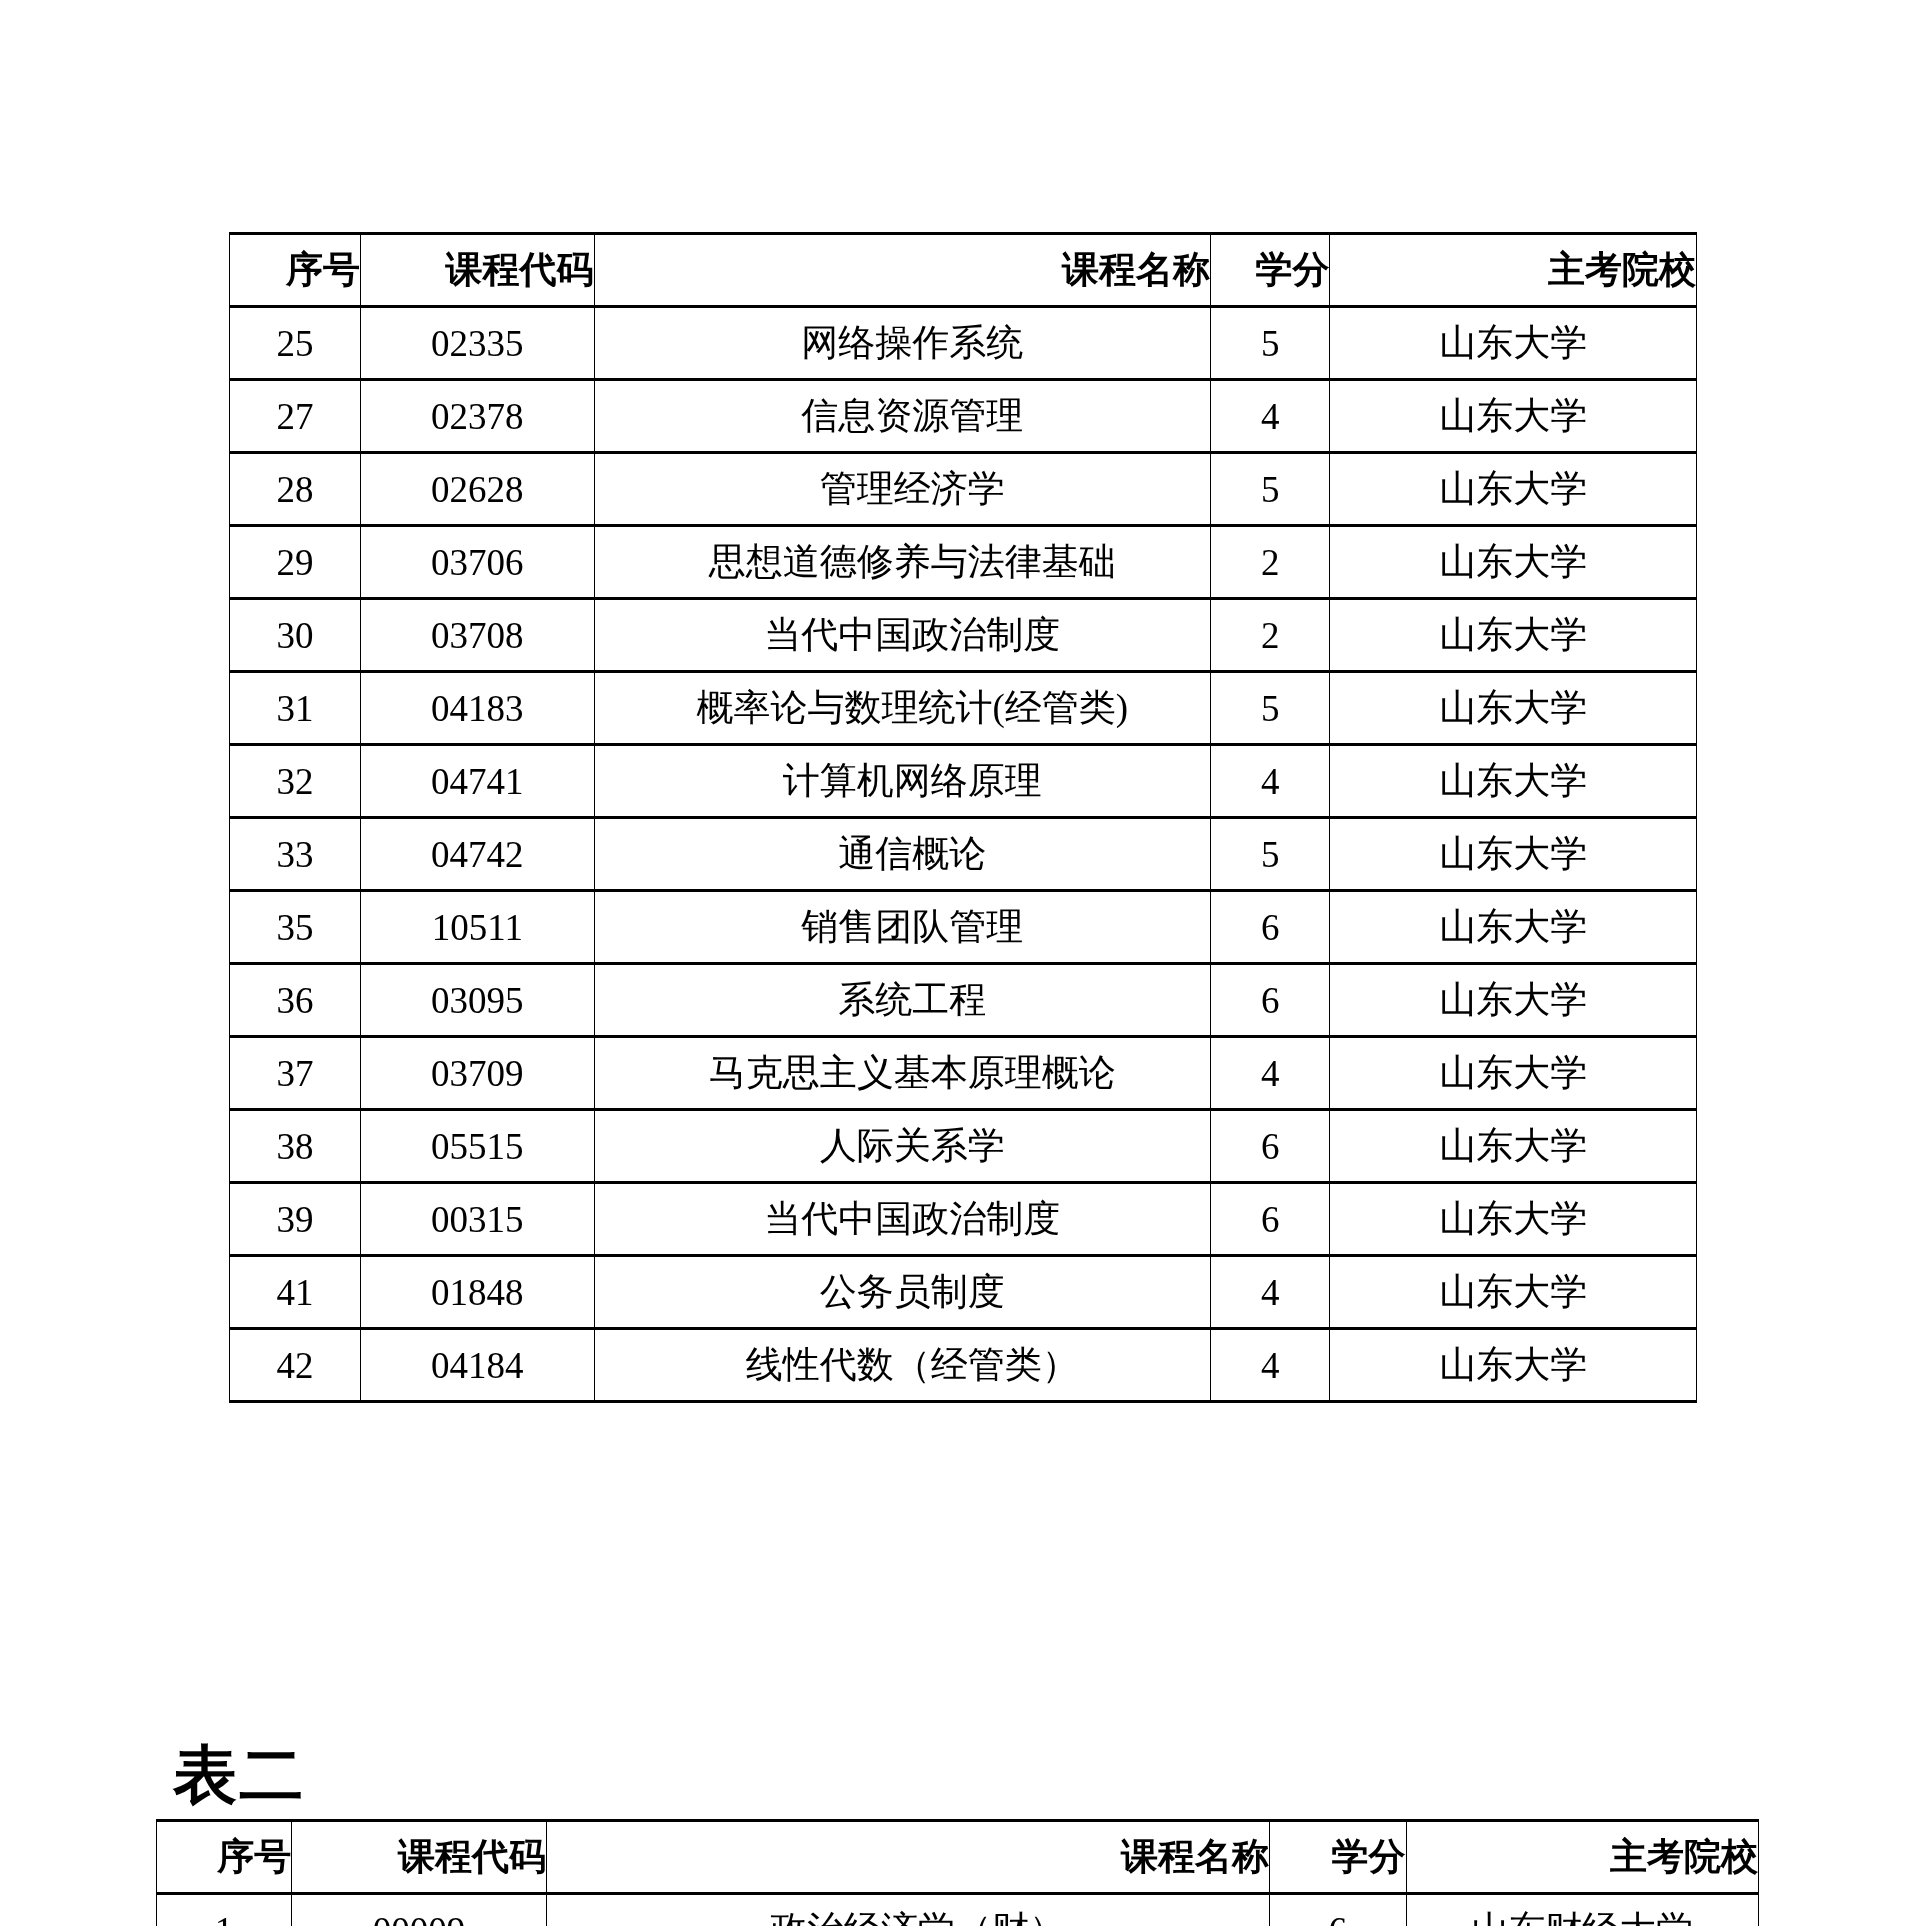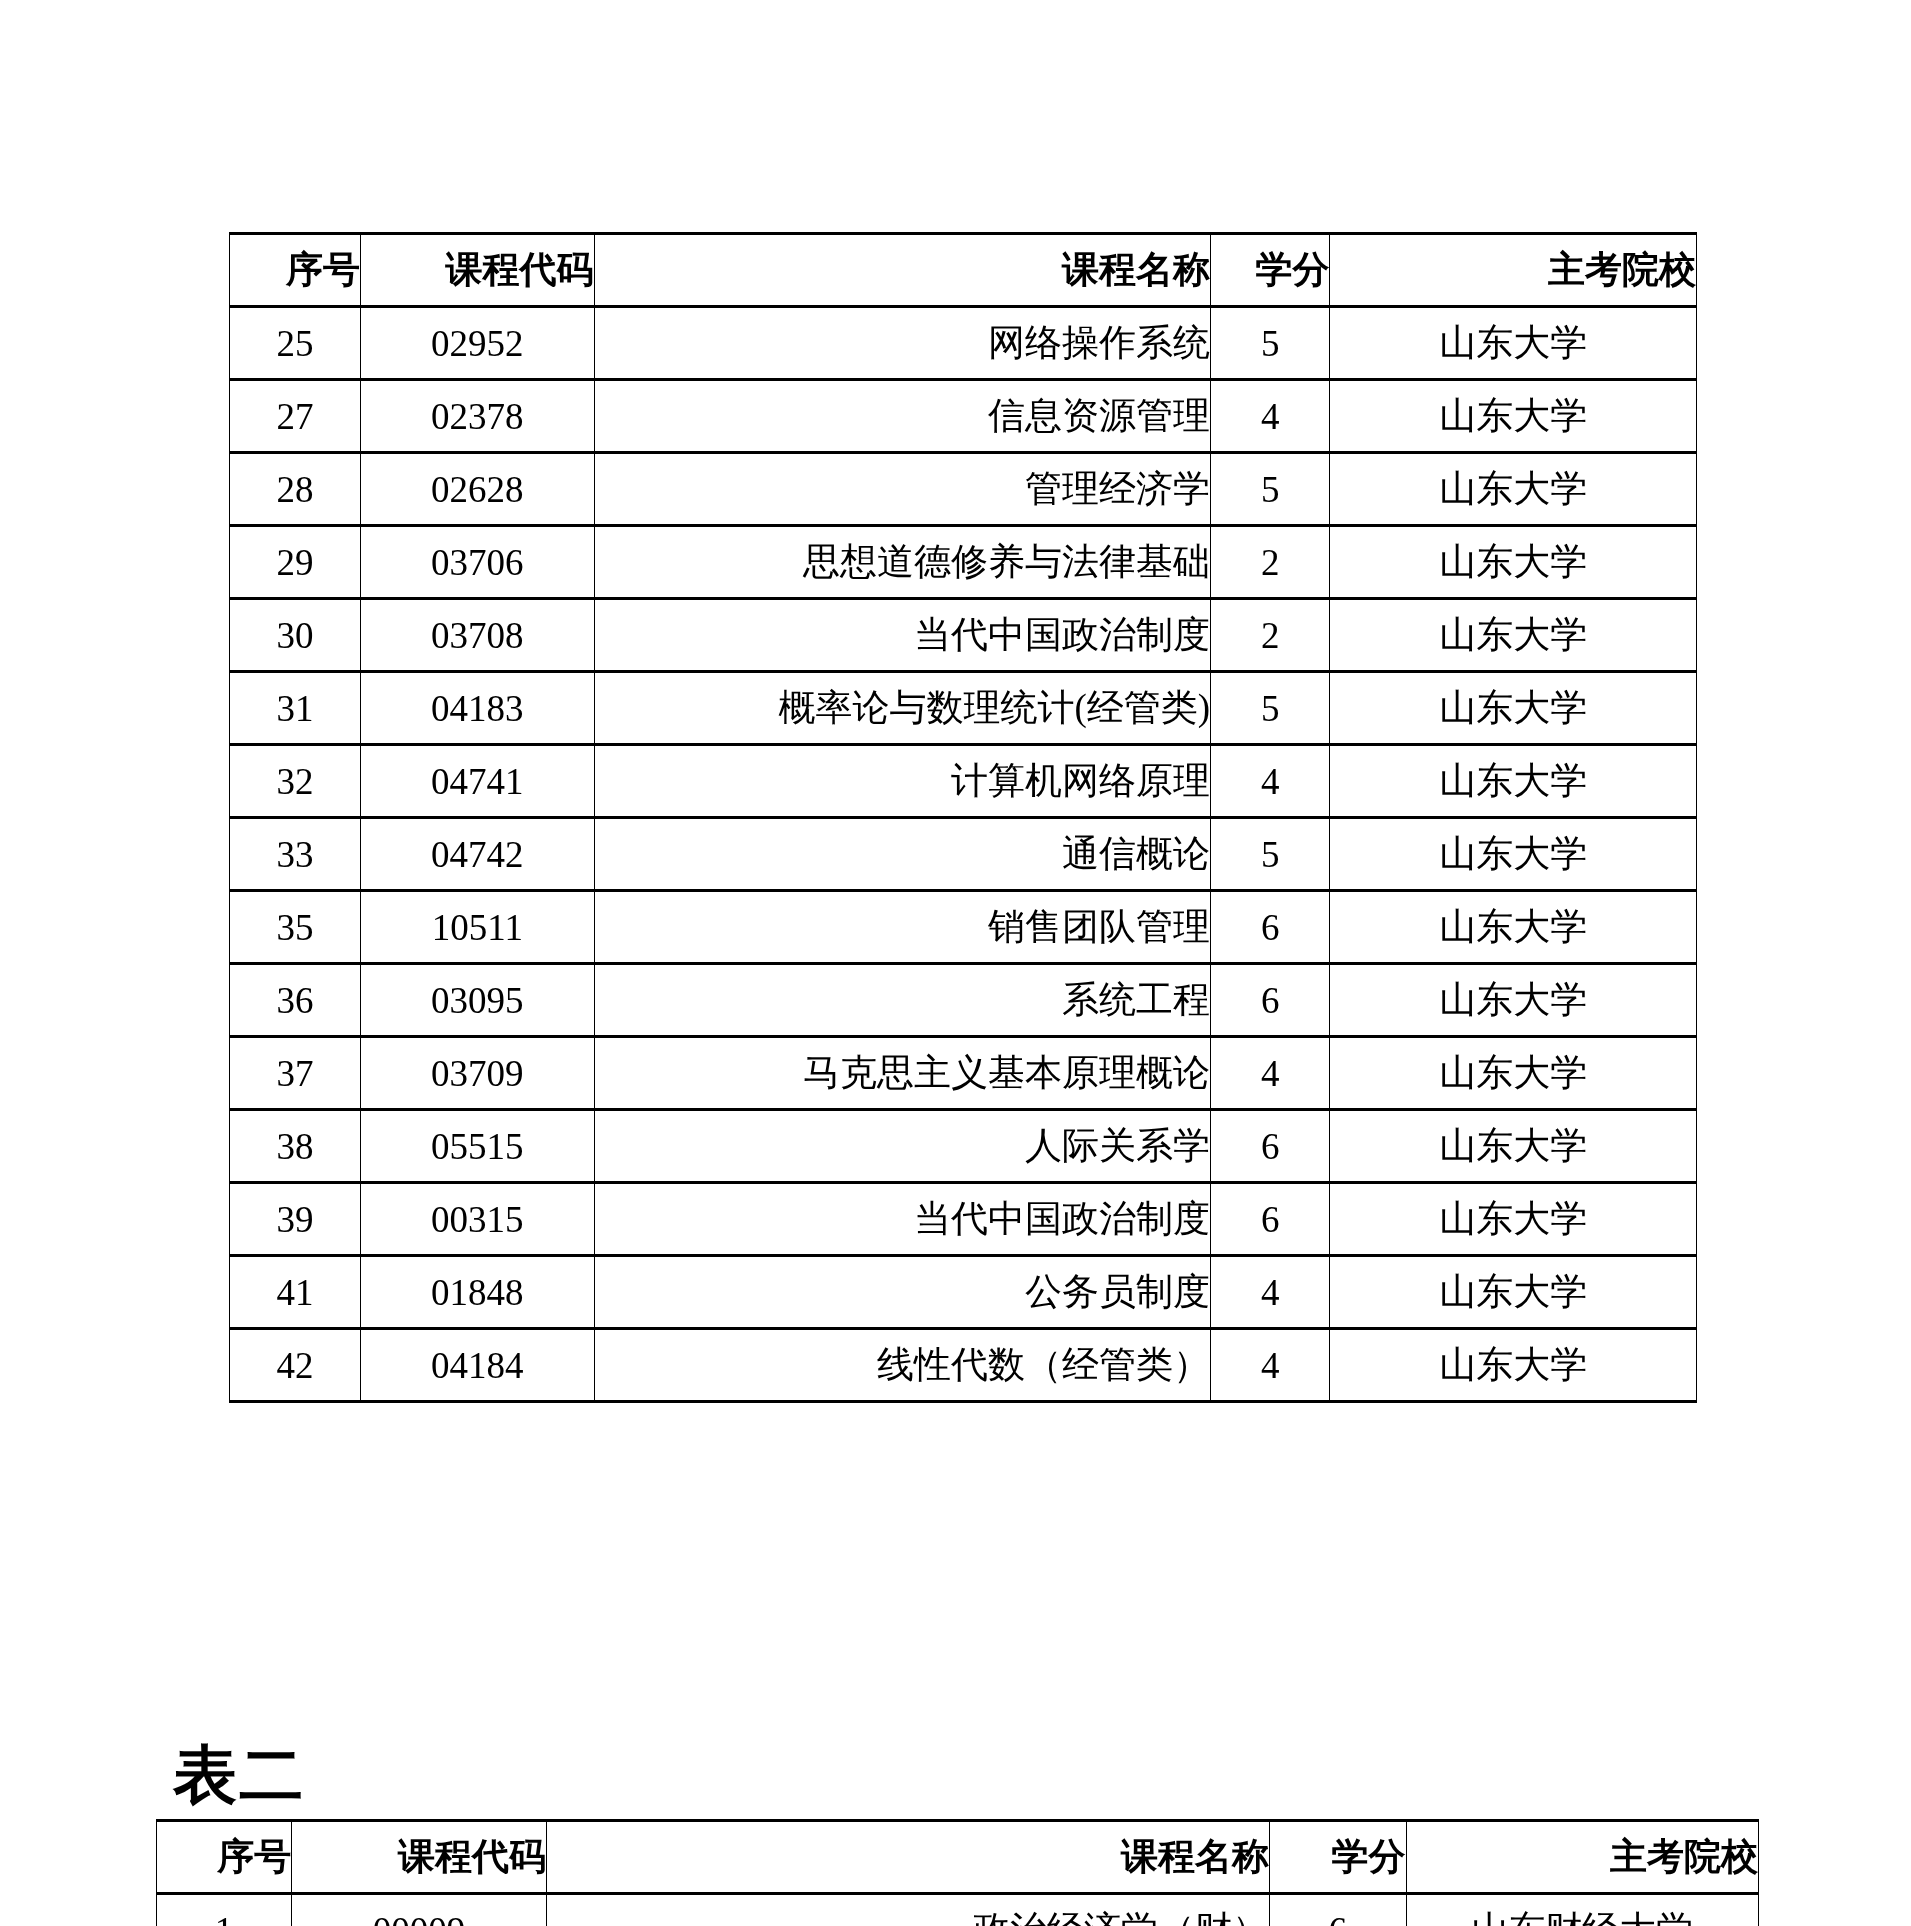--- a/index.html
+++ b/index.html
@@ -25,21 +25,21 @@
     border-bottom:3.5px solid #000;
     text-align:center;
     vertical-align:middle;
     font-size:37px;
     height:70px;
     padding:0;
     overflow:hidden;
     white-space:nowrap;
   }
   table.course th{font-weight:bold;text-align:right;}
-  table.course td.c2{text-align:right;padding-left:20px;}
+  table.course td.c2{text-align:center;padding-left:20px;}
   
   .t1{left:229px;top:232px;width:1468px;}
   .t1 th:nth-child(1){width:8.9%;}
   .t1 th:nth-child(2){width:15.9%;}
   .t1 th:nth-child(3){width:42.1%;}
   .t1 th:nth-child(4){width:8.1%;}
   .t1 th:nth-child(5){width:25.0%;}
   
   .t2{left:156px;top:1819px;width:1603px;}
   .t2 th:nth-child(1){width:8.4%;}
@@ -67,21 +67,21 @@
           <th>序号</th>
           <th>课程代码</th>
           <th>课程名称</th>
           <th>学分</th>
           <th>主考院校</th>
         </tr>
     </thead>
     <tbody>
         <tr>
           <td class="c0">25</td>
-          <td class="c1">02952</td>
+          <td class="c1">02335</td>
           <td class="c2">网络操作系统</td>
           <td class="c3">5</td>
           <td class="c4">山东大学</td>
         </tr>
         <tr>
           <td class="c0">27</td>
           <td class="c1">02378</td>
           <td class="c2">信息资源管理</td>
           <td class="c3">4</td>
           <td class="c4">山东大学</td>

